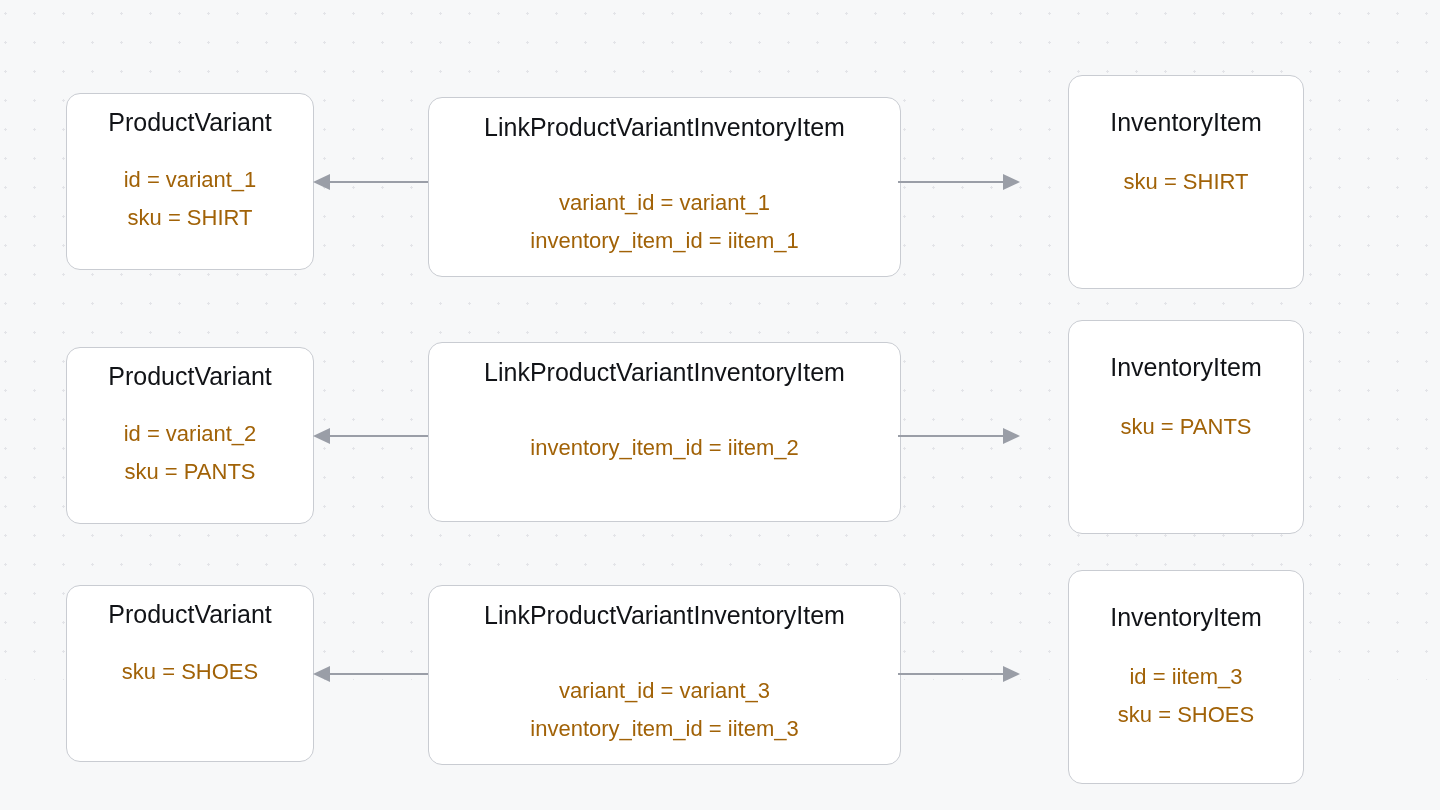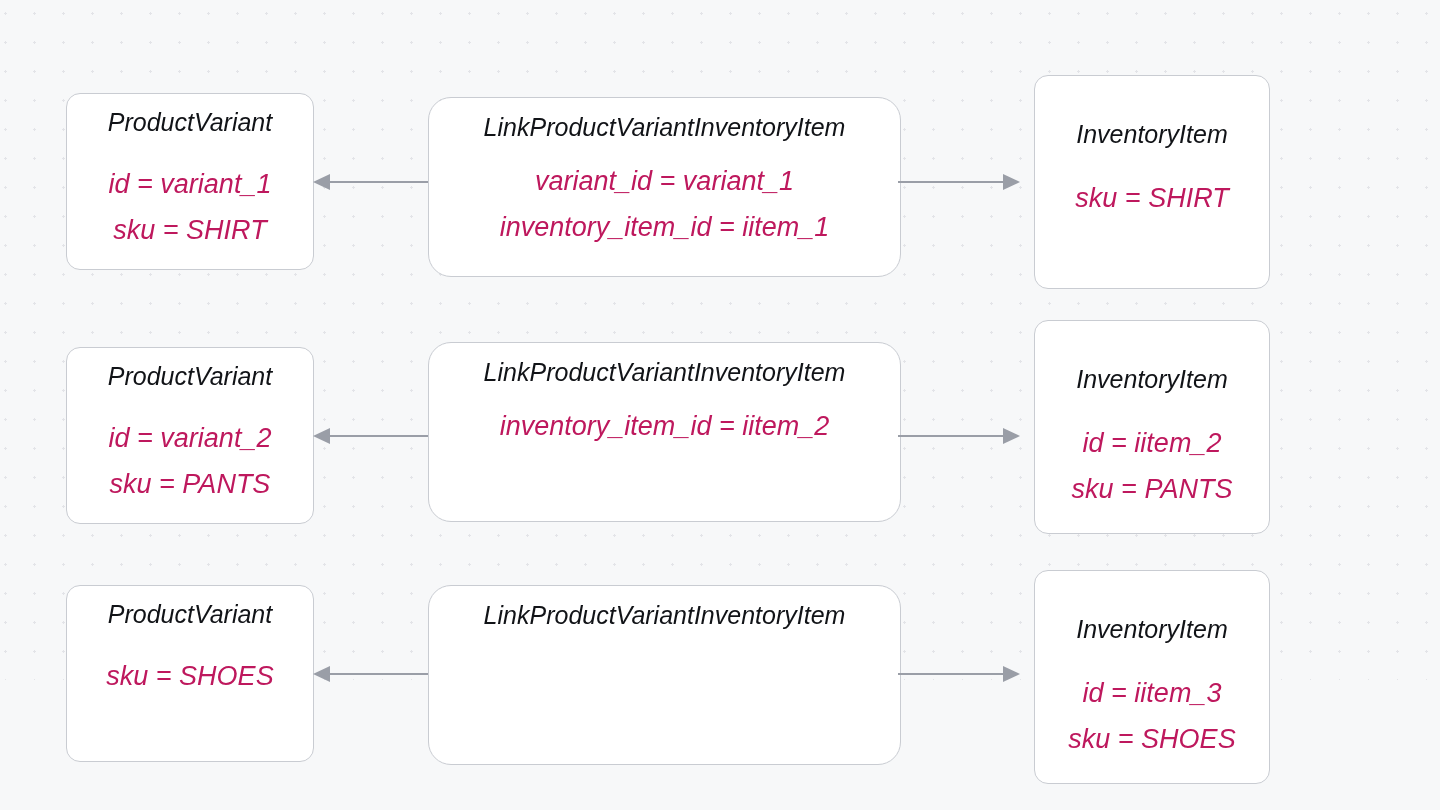--- a/index.html
+++ b/index.html
@@ -15,21 +15,20 @@
   }
 
   #canvas {
     position: relative;
     width: 1440px;
     height: 680px;
     background-color: #f7f8f9;
     background-image: radial-gradient(circle, #e3e4e8 1.1px, transparent 1.2px);
     background-size: 29px 29px;
     background-position: 20px 28px;
-    font-style: italic;
   }
 
   
   .node {
     position: absolute;
     box-sizing: border-box;
     background: #ffffff;
     border: 1.4px solid #c9ccd2;
     border-radius: 14px;
     display: flex;
@@ -39,22 +38,22 @@
     overflow: hidden;
   }
   .node-title {
     color: #111317;
     font-size: 25px;
     font-weight: 400;
     line-height: 1.15;
     white-space: nowrap;
   }
   .node-fields {
-    color: #be185d;
-    font-size: 27px;
+    color: #a16207;
+    font-size: 22px;
     font-weight: 400;
     line-height: 1.72;
     white-space: nowrap;
   }
   .node-fields .fld {
     display: block;
   }
 
   
   .node.left {
@@ -63,29 +62,28 @@
     left: 66px;
     padding-top: 14px;
   }
   .node.left .node-fields { margin-top: 24px; }
 
   .node.mid {
     width: 473px;
     height: 180px;
     left: 428px;
     padding-top: 15px;
-    border-radius: 23px;
-  }
-  .node.mid .node-fields { margin-top: 16px; }
+  }
+  .node.mid .node-fields { margin-top: 42px; }
 
   .node.right {
     width: 236px;
     height: 214px;
-    left: 1034px;
-    padding-top: 44px;
+    left: 1068px;
+    padding-top: 32px;
   }
   .node.right .node-fields { margin-top: 26px; }
 
   
   .edge {
     position: absolute;
     height: 22px;
     pointer-events: none;
   }
   .edge .line {
@@ -175,39 +173,42 @@
   </div>
 
   <div class="edge to-right right-edge" style="top:425px;">
     <div class="line"></div>
     <div class="head"></div>
   </div>
 
   <div class="node right" style="top:320px;">
     <div class="node-title">InventoryItem</div>
     <div class="node-fields">
-      <span class="fld">id = iitem_2</span>
       <span class="fld">sku = PANTS</span>
     </div>
   </div>
 
   <div class="node left" style="top:585px;">
     <div class="node-title">ProductVariant</div>
     <div class="node-fields">
       <span class="fld">sku = SHOES</span>
     </div>
   </div>
 
   <div class="edge to-left left-edge" style="top:663px;">
     <div class="line"></div>
     <div class="head"></div>
   </div>
 
   <div class="node mid" style="top:585px;">
     <div class="node-title">LinkProductVariantInventoryItem</div>
+    <div class="node-fields">
+      <span class="fld">variant_id = variant_3</span>
+      <span class="fld">inventory_item_id = iitem_3</span>
+    </div>
   </div>
 
   <div class="edge to-right right-edge" style="top:663px;">
     <div class="line"></div>
     <div class="head"></div>
   </div>
 
   <div class="node right" style="top:570px;">
     <div class="node-title">InventoryItem</div>
     <div class="node-fields">

